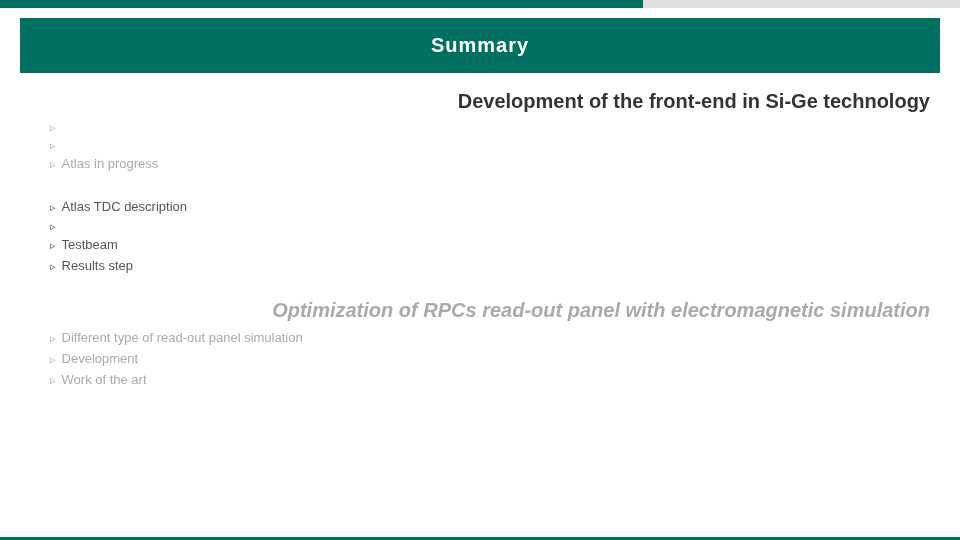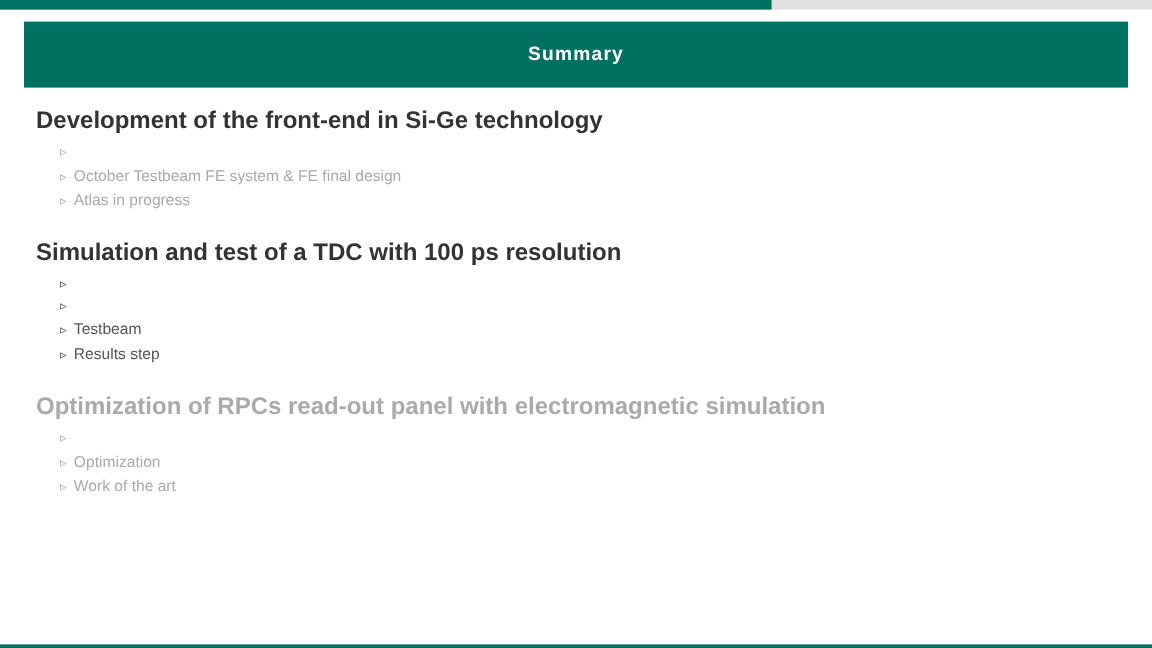--- a/index.html
+++ b/index.html
@@ -42,47 +42,49 @@
       right: 20px;
       height: 55px;
       background: #007060;
       display: flex;
       align-items: center;
       justify-content: center;
     }
 
     .title-text {
       color: #ffffff;
-      font-size: 16px;
+      font-size: 20px;
       font-weight: bold;
       letter-spacing: 1px;
       text-align: right;
     }
 
     .content-area {
       position: absolute;
       top: 90px;
       left: 30px;
       right: 30px;
       bottom: 30px;
     }
 
     .section {
       margin-bottom: 22px;
+      text-align: right;
     }
 
     .section-heading {
       font-size: 20px;
       font-weight: bold;
       color: #333333;
       margin-bottom: 6px;
     }
 
     .section-heading.faded {
       color: #aaaaaa;
+      font-style: italic;
     }
 
     .bullet-list {
       list-style: none;
       padding-left: 20px;
     }
 
     .bullet-list li {
       font-size: 13px;
       color: #aaaaaa;
@@ -137,58 +139,58 @@
 <div class="content-area">
 
   <div class="section">
     <div class="section-heading">Development of the front-end in Si-Ge technology</div>
     <ul class="bullet-list">
       <li>
         <span class="arrow">▹</span>
       </li>
       <li>
         <span class="arrow">▹</span>
-        <span>October Testbeam FE system &amp; FE final design</span>
       </li>
       <li>
         <span class="arrow">▹</span>
         <span>Atlas in progress</span>
       </li>
     </ul>
   </div>
 
   <div class="section">
-    <div class="section-heading">Simulation and test of a TDC with 100 ps resolution</div>
     <ul class="bullet-list dark">
       <li>
         <span class="arrow">▹</span>
+        <span>Atlas TDC description</span>
       </li>
       <li>
         <span class="arrow">▹</span>
       </li>
       <li>
         <span class="arrow">▹</span>
         <span>Testbeam</span>
       </li>
       <li>
         <span class="arrow">▹</span>
         <span>Results step</span>
       </li>
     </ul>
   </div>
 
   <div class="section">
     <div class="section-heading faded">Optimization of RPCs read-out panel with electromagnetic simulation</div>
     <ul class="bullet-list">
       <li>
         <span class="arrow">▹</span>
-      </li>
-      <li>
-        <span class="arrow">▹</span>
-        <span>Optimization</span>
+        <span>Different type of read-out panel simulation</span>
+      </li>
+      <li>
+        <span class="arrow">▹</span>
+        <span>Development</span>
       </li>
       <li>
         <span class="arrow">▹</span>
         <span>Work of the art</span>
       </li>
     </ul>
   </div>
 
 </div>
 

